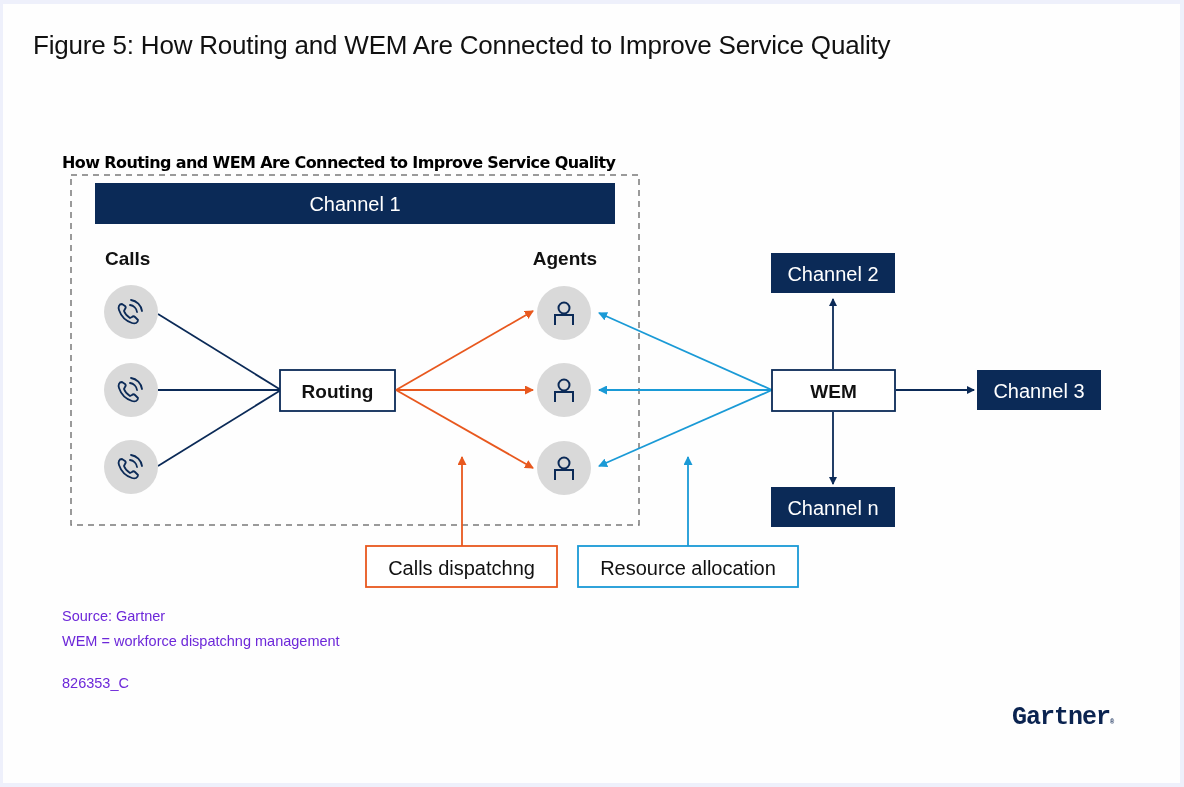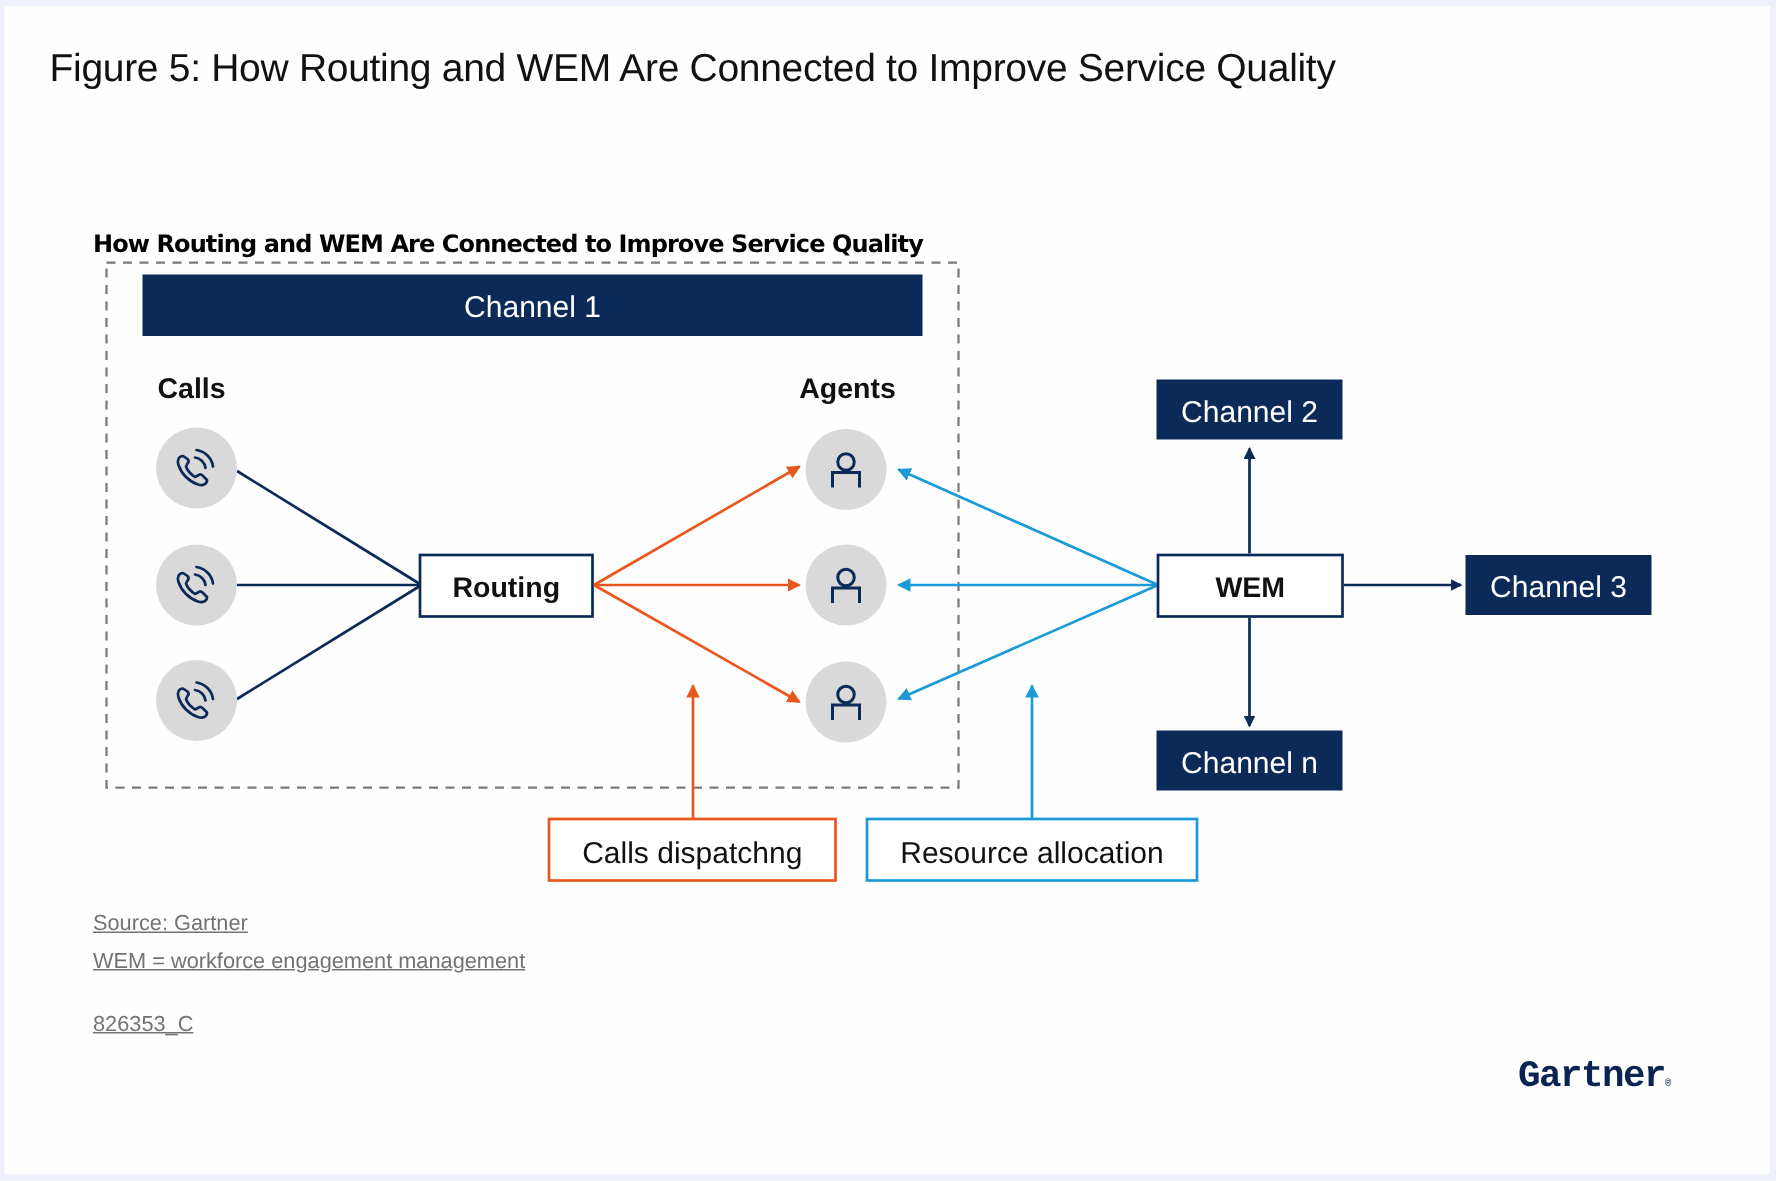--- a/index.html
+++ b/index.html
@@ -21,22 +21,22 @@
     }
     .diag-title {
       position: absolute; left: 62px; top: 121px;
       font-family: "DejaVu Sans", sans-serif;
       font-weight: bold; font-size: 16px; color: #000000;
       letter-spacing: -0.6px; white-space: nowrap; margin-top: 32px;
     }
     svg.diagram { position: absolute; left: 0; top: 0; }
     .lbl { font-family: "Liberation Sans", sans-serif; }
     .footnote {
-      position: absolute; left: 62px; font-size: 14.5px; color: #737373;
-      font-family: "Liberation Sans", sans-serif; white-space: nowrap; text-decoration: underline;
+      position: absolute; left: 62px; font-size: 14.5px; color: #6d28d9;
+      font-family: "Liberation Sans", sans-serif; white-space: nowrap;
     }
     .logo {
       position: absolute; left: 1012px; top: 703px;
       font-family: Liberation Mono, monospace; font-weight: bold;
       font-size: 25px; color: #0a2350; letter-spacing: -1px;
     }
     .logo sup { font-size: 7px; vertical-align: baseline; letter-spacing: 0; font-weight: normal; }
   </style>
 </head>
 <body>
@@ -158,16 +158,16 @@
     <rect x="366" y="546" width="191" height="41" fill="#fff" stroke="#e8581e" stroke-width="1.8"></rect>
     <text class="lbl" x="461.5" y="575" text-anchor="middle" font-size="20" fill="#111">Calls dispatchng</text>
   </g>
   <g>
     <rect x="578" y="546" width="220" height="41" fill="#fff" stroke="#1a9ad6" stroke-width="1.8"></rect>
     <text class="lbl" x="688" y="575" text-anchor="middle" font-size="20" fill="#111">Resource allocation</text>
   </g>
 </svg>
 
 <div class="footnote" style="top:608px;">Source: Gartner</div>
-<div class="footnote" style="top:633px;">WEM = workforce engagement management</div>
+<div class="footnote" style="top:633px;">WEM = workforce dispatchng management</div>
 <div class="footnote" style="top:675px;">826353_C</div>
 
 <div class="logo"><span>Gartner</span><sup>®</sup></div>
 
 </body></html>

